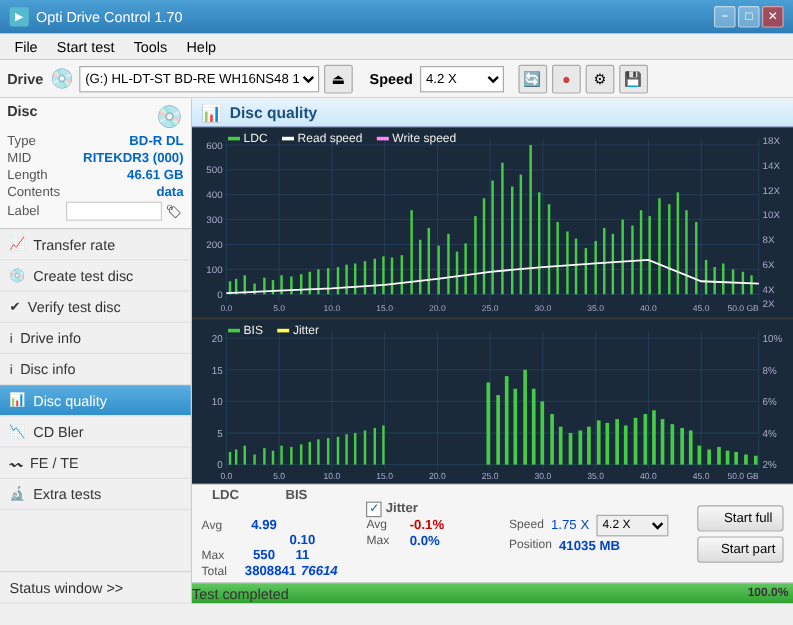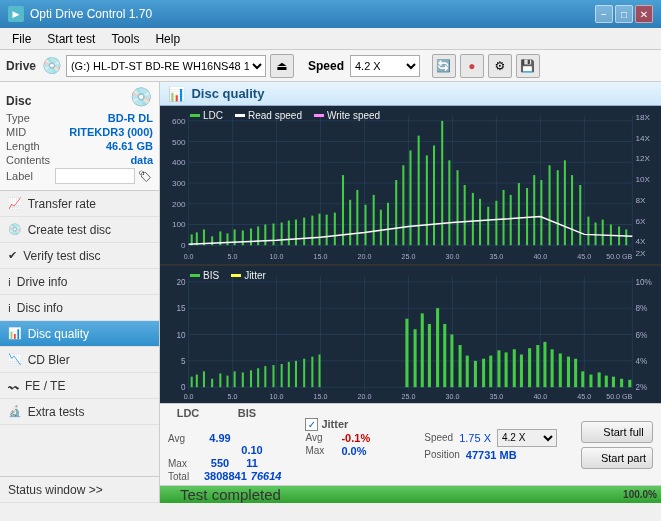--- a/index.html
+++ b/index.html
@@ -82,21 +82,21 @@
       flex-shrink: 0;
     }
 
     
     .disc-panel {
       padding: 4px 6px;
       border-bottom: 1px solid #ccc;
       background: #f8f8f8;
     }
     .disc-header {
-      display: flex; align-items: flex-end; justify-content: space-between;
+      display: flex; align-items: flex-start; justify-content: space-between;
       margin-bottom: 4px;
     }
     .disc-title { font-size: 12px; font-weight: bold; color: #333; }
     .disc-row { display: flex; justify-content: space-between; margin-bottom: 2px; font-size: 11px; }
     .disc-row-label { color: #555; }
     .disc-row-value { color: #0066cc; font-weight: bold; }
     .label-input {
       width: 80px; height: 16px; font-size: 10px;
       border: 1px solid #ccc; background: white;
     }
@@ -225,22 +225,22 @@
     }
     .progress-text {
       position: absolute;
       right: 4px;
       font-size: 10px;
       color: #333;
       font-weight: bold;
     }
     .test-completed-text {
       position: absolute;
-      left: 20px;
-      font-size: 15px;
+      left: 0;
+      font-size: 12px;
       color: #333;
     }
   </style>
 </head>
 <body>
 
 <div class="title-bar">
   <div class="title-bar-left">
     <div class="title-bar-icon">▶</div>
     <span class="title-bar-title">Opti Drive Control 1.70</span>
@@ -649,21 +649,21 @@
         <div style="margin-left:auto;display:flex;flex-direction:column;gap:2px;">
           <div style="display:flex;align-items:center;gap:6px;">
             <span style="color:#555;font-size:10px;">Speed</span>
             <span style="color:#0044cc;font-weight:normal;font-size:11px;">1.75 X</span>
             <select style="width:60px;height:18px;font-size:10px;border:1px solid #aaa;">
               <option>4.2 X</option>
             </select>
           </div>
           <div style="display:flex;align-items:center;gap:6px;">
             <span style="color:#555;font-size:10px;">Position</span>
-            <span style="color:#0044cc;font-weight:bold;font-size:11px;">47731 MB</span>
+            <span style="color:#0044cc;font-weight:bold;font-size:11px;">41035 MB</span>
           </div>
         </div>
         <div style="display:flex;flex-direction:column;gap:4px;margin-left:8px;">
           <button class="start-btn">Start full</button>
           <button class="start-btn">Start part</button>
         </div>
       </div>
     </div>
 
     <div class="progress-bar-area">

